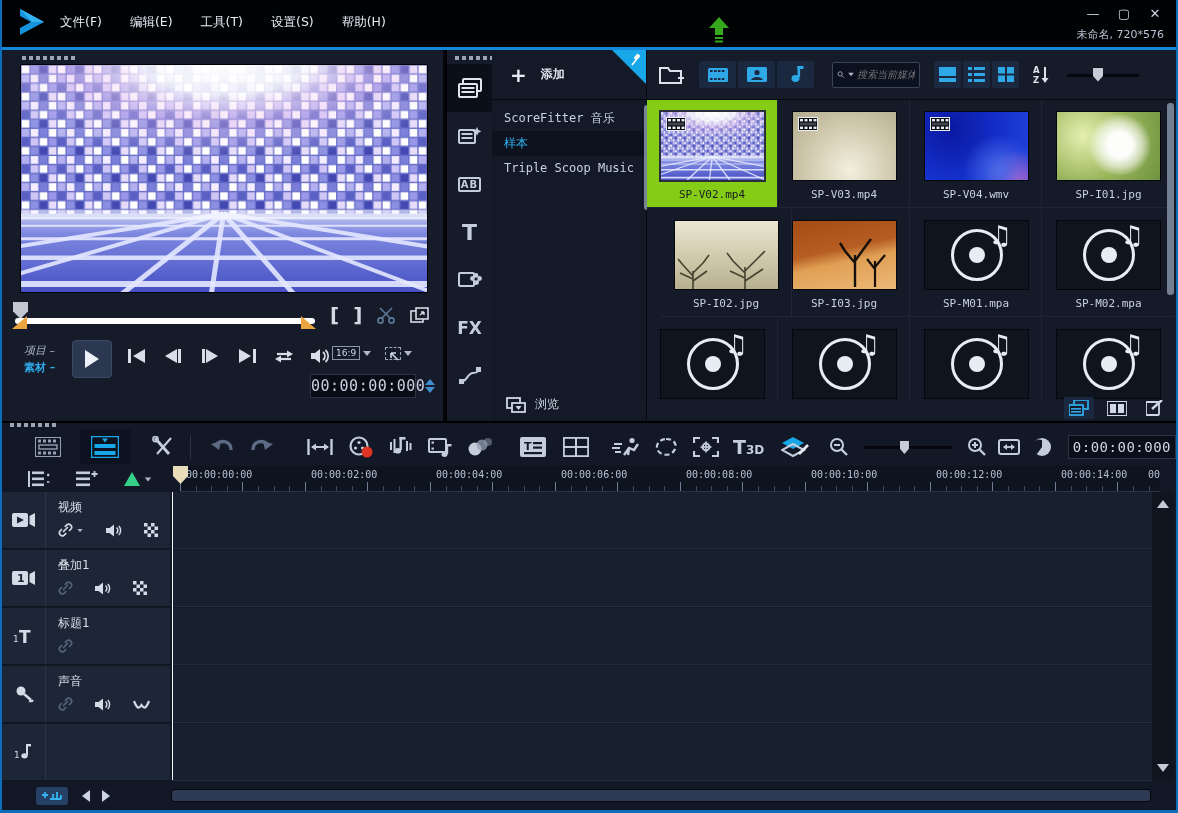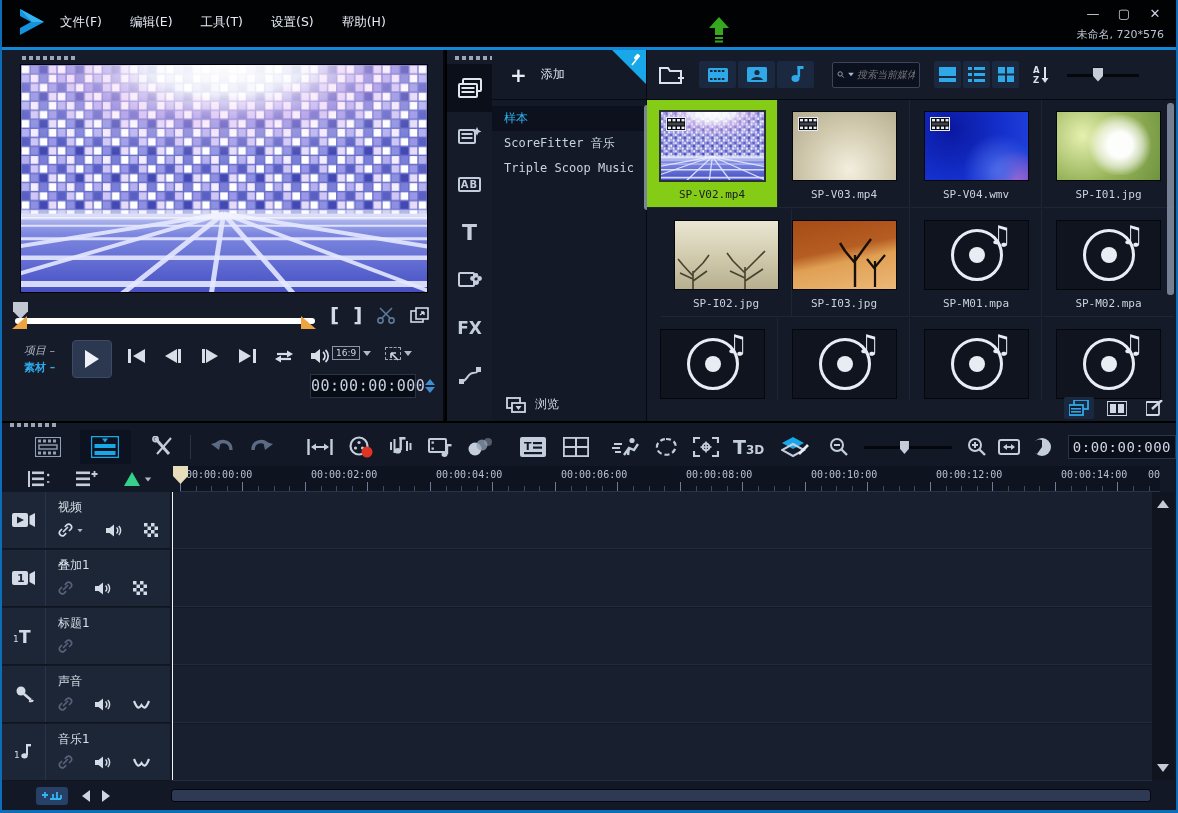--- a/index.html
+++ b/index.html
@@ -75,21 +75,21 @@
   
   .lib-rail { position:absolute; left:0; top:0; width:45px; height:371px; }
   .rail-item { width:45px; height:48px; display:flex; align-items:center; justify-content:center; color:#c3cddc; }
   .rail-item.active { background:#0a0f1a; }
   .rail-txt { font-weight:bold; font-size:17px; color:#c3cddc; }
   .rail-ab { font-size:10px; font-weight:bold; border:2px solid #c3cddc; border-radius:2px; padding:0 1px; letter-spacing:1px; }
 
   .lib-cats { position:absolute; left:45px; top:0; width:155px; height:371px; background:#131927; border-right:1px solid #060910; }
   .cat-header { position:relative; height:50px; border-bottom:1px solid #060910; display:flex; align-items:center; }
   .add-plus { font-size:20px; font-weight:bold; color:#e8edf5; margin-left:18px; }
-  .add-label { font-size:12px; color:#dfe6f0; margin-left:14px; }
+  .add-label { font-size:12px; color:#dfe6f0; margin-left:14px;font-weight:bold; }
   .pin-corner { position:absolute; right:0; top:0; width:34px; height:34px; background:#18a7e8;
                 clip-path:polygon(0 0,100% 0,100% 100%); }
   .pin-corner svg { position:absolute; right:3px; top:3px; }
   .cat-list { padding-top:6px; }
   .cat-item { height:25px; line-height:25px; padding-left:12px; font-size:12px; color:#c9d3e0; white-space:nowrap;
               font-family:"DejaVu Sans Mono", monospace; }
   .cat-item.selected { background:#0c111d; color:#2fb3f2; }
   .cat-scroll { position:absolute; right:-4px; top:55px; width:6px; height:105px; background:#8d99ad; border-radius:3px; opacity:.85; }
   .browse-row { position:absolute; bottom:8px; left:0; width:100%; display:flex; align-items:center; gap:9px; padding-left:14px; color:#cfd8e4; font-size:12px; }
 
@@ -463,22 +463,22 @@
       <span class="add-plus">+</span>
       <span class="add-label">添加</span>
       <div class="pin-corner">
         <svg width="14" height="14" viewBox="0 0 14 14">
           <rect x="6" y="1" width="4" height="6" rx="1" fill="#fff" transform="rotate(40 8 4)"></rect>
           <line x1="7" y1="7" x2="3" y2="12" stroke="#fff" stroke-width="1.6"></line>
         </svg>
       </div>
     </div>
     <div class="cat-list">
+      <div class="cat-item">ScoreFitter 音乐</div>
       <div class="cat-item selected">样本</div>
-      <div class="cat-item">ScoreFitter 音乐</div>
       <div class="cat-item">Triple Scoop Music</div>
     </div>
     <div class="cat-scroll"></div>
     <div class="browse-row">
       <svg width="20" height="16" viewBox="0 0 20 16">
         <rect x="1" y="1" width="13" height="10" fill="none" stroke="#cfd8e4" stroke-width="1.8"></rect>
         <rect x="6" y="6" width="13" height="9" fill="#131927" stroke="#cfd8e4" stroke-width="1.8"></rect>
         <polygon points="9.5,9 15.5,9 12.5,13" fill="#cfd8e4"></polygon>
       </svg>
       <span>浏览</span>
@@ -1078,41 +1078,20 @@
     <div class="track-row" style="top:232px">
       <div class="thead">
         <div class="ttype">
           <svg width="20" height="18" viewBox="0 0 20 18">
             <text x="0" y="15" font-size="9" fill="#d4dbe7" font-family="DejaVu Sans, sans-serif">1</text>
             <rect x="12" y="1" width="2" height="11" fill="#d4dbe7"></rect>
             <rect x="12" y="1" width="5" height="2.4" fill="#d4dbe7"></rect>
             <ellipse cx="10.5" cy="12.8" rx="3.2" ry="2.6" fill="#d4dbe7"></ellipse>
           </svg>
         </div>
-        <div class="tinfo">
-          <div class="tname">音乐1</div>
-          <div class="tctrls">
-            <span>
-              <svg width="15" height="14" viewBox="0 0 15 14">
-                  <path d="M5 9 L10 4 M4 6 l-2 2 a3 3 0 0 0 4.2 4.2 l2 -2 M11 8 l2 -2 A3 3 0 0 0 8.8 1.8 l-2 2" stroke="#55627a" stroke-width="1.7" fill="none"></path>
-                </svg>
-            </span>
-            <span>
-              <svg width="16" height="13" viewBox="0 0 16 13">
-                  <polygon points="0,4 3.5,4 8,0.5 8,12.5 3.5,9 0,9" fill="#d4dbe7"></polygon>
-                  <path d="M10.5 3.5 a4 4 0 0 1 0 6 M12.8 2 a6.5 6.5 0 0 1 0 9" stroke="#d4dbe7" stroke-width="1.5" fill="none"></path>
-                </svg>
-            </span>
-            <span>
-              <svg width="17" height="10" viewBox="0 0 17 10">
-                  <path d="M1 2 C4 10 6 10 8.5 6 C11 10 13 10 16 2" stroke="#d4dbe7" stroke-width="2.2" fill="none"></path>
-                </svg>
-            </span>
-          </div>
-        </div>
       </div>
       <div class="lane"></div>
     </div>
   </div>
 
   <div class="v-scroll">
     <i class="up"></i>
     <i class="down"></i>
   </div>
 

